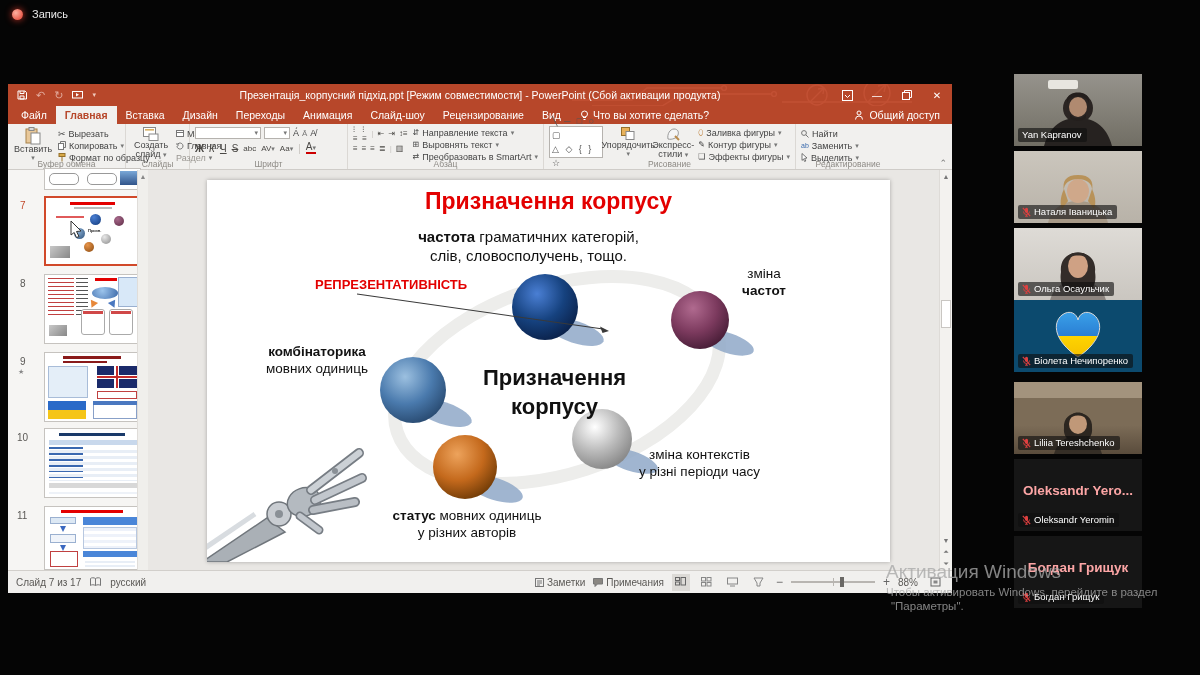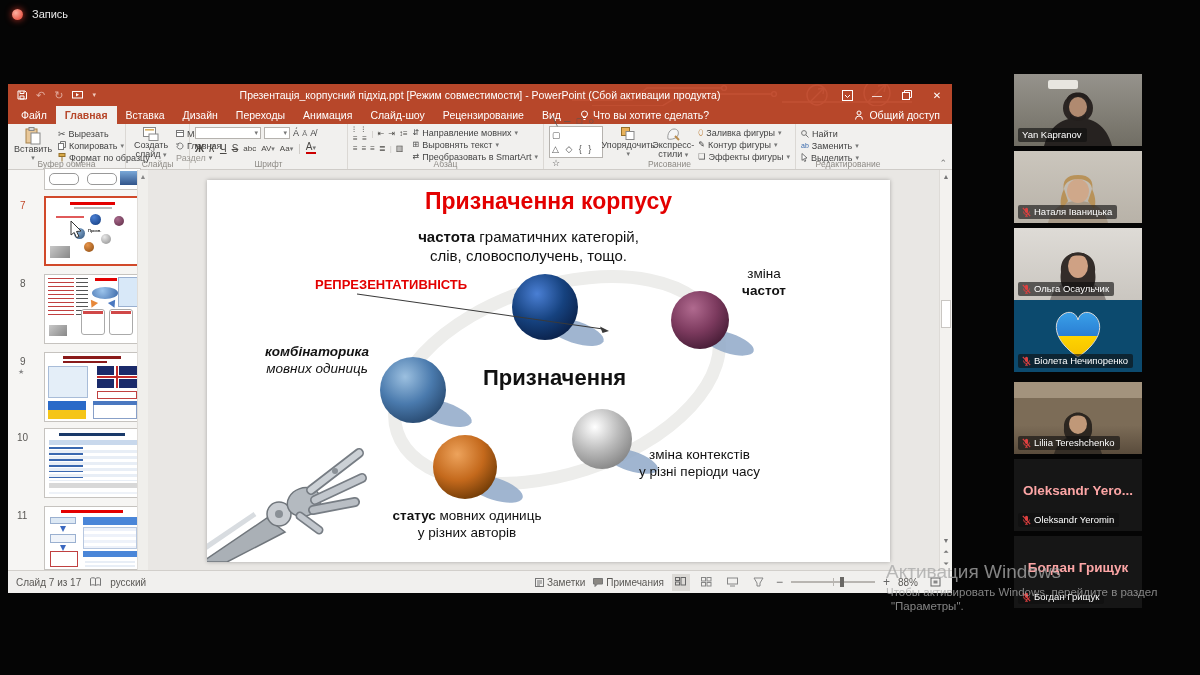--- a/index.html
+++ b/index.html
@@ -64,21 +64,21 @@
 
   .editor { flex:1 1 auto; position:relative; min-width:0; }
   .slide { position:absolute; left:59px; top:10px; width:683px; height:382px; background:#fff;
            box-shadow:0 0 4px rgba(0,0,0,.28); overflow:hidden; }
   .slayer { position:absolute; left:0; top:0; }
 
   .s-title { position:absolute; left:0; right:0; top:8px; text-align:center; font-size:23px;
              font-weight:bold; color:#e30000; }
   .s-freq { position:absolute; left:0; right:40px; top:47px; text-align:center; font-size:15px; color:#111; line-height:19px; }
   .s-repr { position:absolute; left:108px; top:97px; font-size:13px; font-weight:bold; color:#e30000; }
-  .s-comb { position:absolute; left:48px; top:163px; width:124px; text-align:center; font-size:13.5px; color:#111; line-height:17px;font-style:italic; }
+  .s-comb { position:absolute; left:48px; top:163px; width:124px; text-align:center; font-size:13.5px; color:#111; line-height:17px; }
   .s-center { position:absolute; left:250px; top:183px; width:195px; text-align:center; font-size:22px;
               font-weight:bold; color:#111; line-height:29px; }
   .s-chfreq { position:absolute; left:512px; top:85px; width:90px; text-align:center; font-size:13.5px; color:#111; line-height:17px; }
   .s-ctx { position:absolute; left:420px; top:266px; width:145px; text-align:center; font-size:13.5px; color:#111; line-height:17px; }
   .s-status { position:absolute; left:170px; top:327px; width:180px; text-align:center; font-size:13.5px; color:#111; line-height:17px; }
 
   .vscroll { width:13px; background:#f3f2ef; border-left:1px solid #dedbd7; display:flex; flex-direction:column;
              align-items:center; font-size:7px; color:#777; flex:0 0 auto; }
   .vs-btn { height:12px; display:flex; align-items:center; justify-content:center; width:100%; }
   .vs-track { flex:1; width:100%; position:relative; }
@@ -304,21 +304,21 @@
             <span>≡</span>
             <span>≡</span>
             <span>≣</span>
             <span style="color:#c8c5c1">|</span>
             <span>▥</span>
           </div>
         </div>
         <div class="col" style="padding-top:1px">
           <div class="srow">
               <span style="font-size:8px">⇵</span>
-              <span>Направление мовних</span>
+              <span>Направление текста</span>
               <span class="caret">▾</span>
             </div>
           <div class="srow">
               <span style="font-size:8px">⊞</span>
               <span>Выровнять текст</span>
               <span class="caret">▾</span>
             </div>
           <div class="srow">
               <span style="font-size:8px">⇄</span>
               <span>Преобразовать в SmartArt</span>
@@ -562,20 +562,21 @@
             <div><b>частота</b><span> граматичних категорій,</span></div>
             <div>слів, словосполучень, тощо.</div>
           </div>
           <div class="s-repr">РЕПРЕЗЕНТАТИВНІСТЬ</div>
           <div class="s-comb">
             <div><b>комбінаторика</b></div>
             <div>мовних одиниць</div>
           </div>
           <div class="s-center">
             <div>Призначення</div>
+            <div>корпусу</div>
           </div>
           <div class="s-chfreq">
             <div>зміна</div>
             <div><b>частот</b></div>
           </div>
           <div class="s-ctx">
             <div>зміна контекстів</div>
             <div>у різні періоди часу</div>
           </div>
           <div class="s-status">

